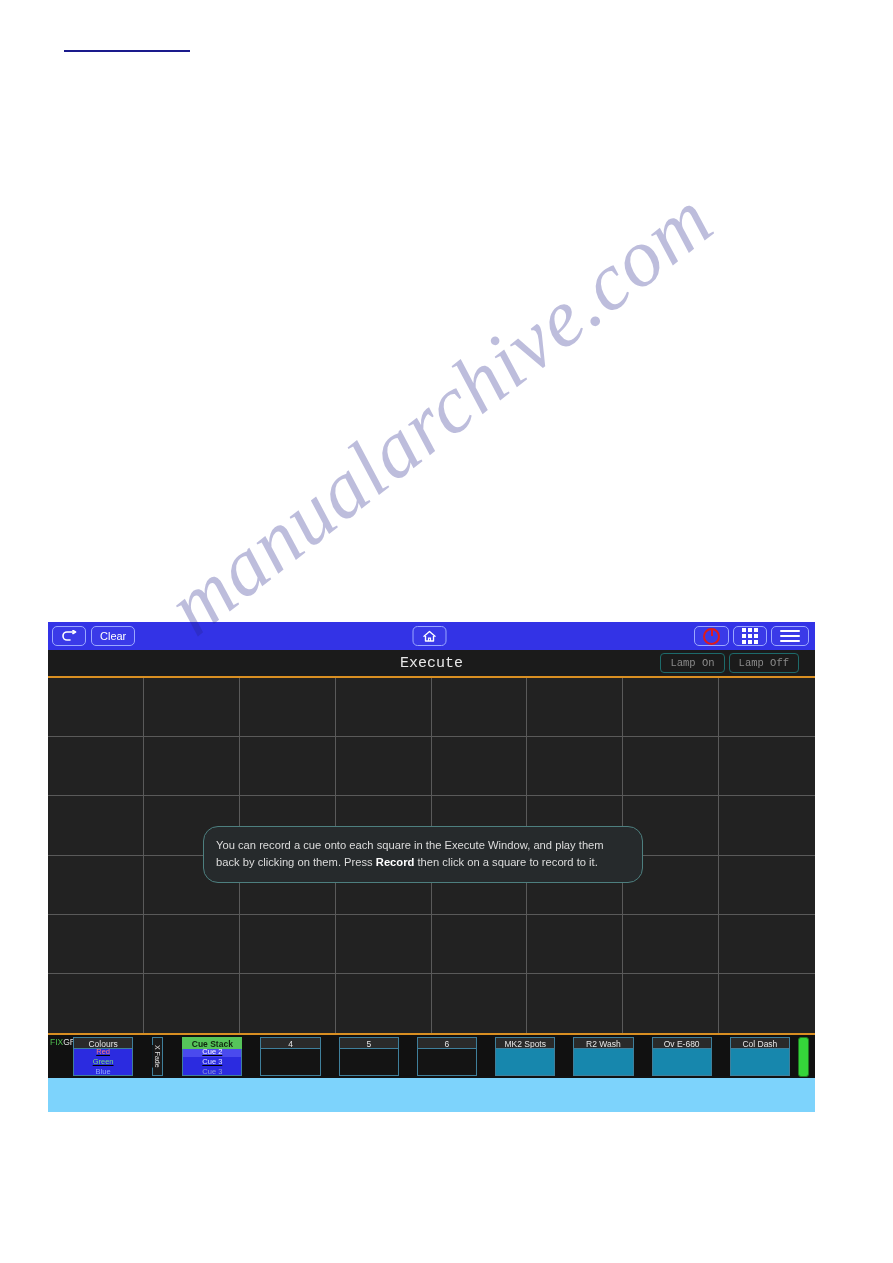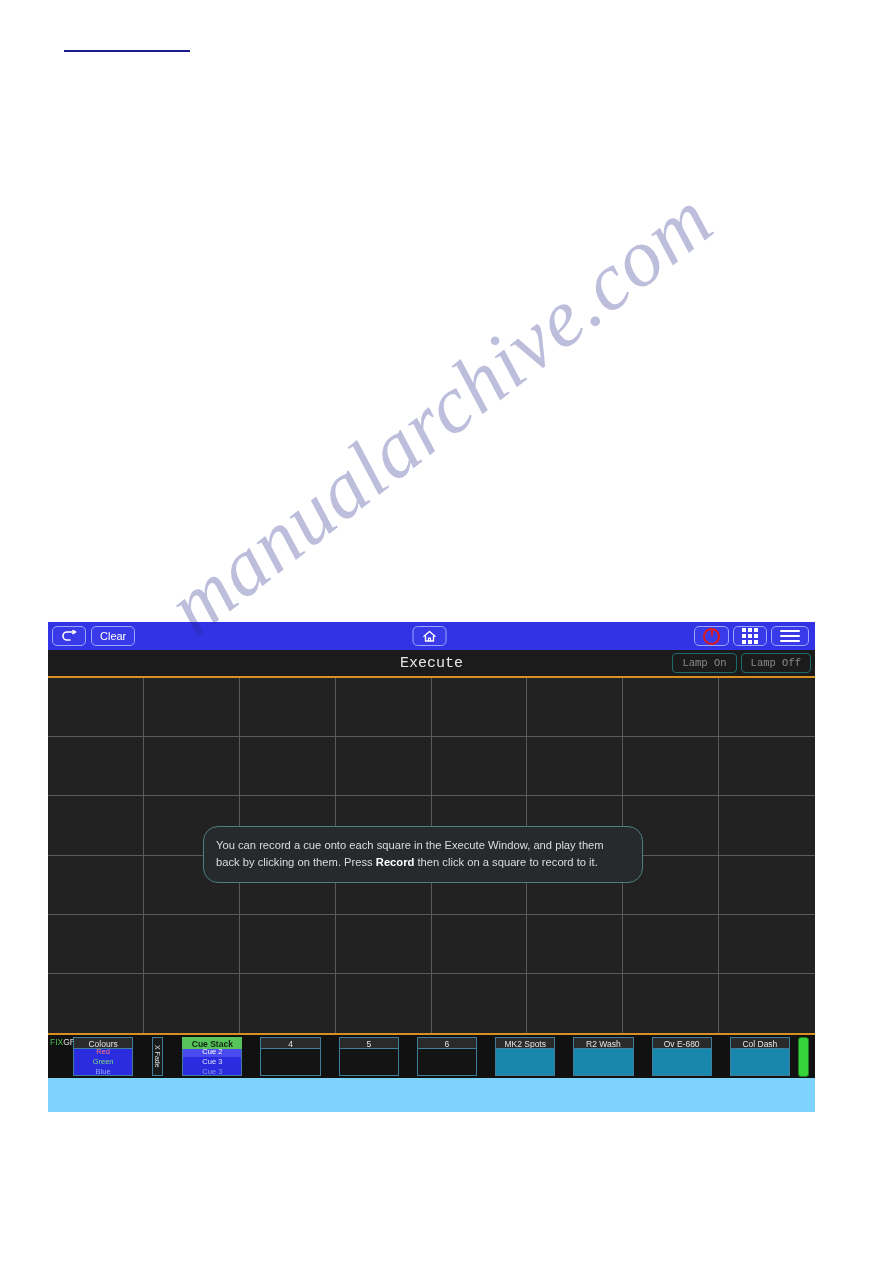--- a/index.html
+++ b/index.html
@@ -146,21 +146,21 @@
     position: absolute;
     left: 50%;
     transform: translateX(-50%);
     color: #e8e8e8;
     font-size: 15px;
   }
   .lamp-group {
     margin-left: auto;
     display: flex;
     gap: 4px;
-    padding-right: 4px;
+    padding-right: 16px;
     border-radius: 8px;
   }
   .lamp-btn {
     border: 1px solid #1d6a6a;
     border-radius: 4px;
     color: #8a8a8a;
     font-size: 10.5px;
     padding: 3px 9px;
     background: #1b1b1b;
     cursor: pointer;
@@ -229,20 +229,21 @@
     user-select: none;
   }
   .side-fix { color: #4fbf4f; }
   .side-grp, .side-cue { color: #e0e0e0; }
 
   .playbacks {
     flex: 1;
     display: flex;
     gap: 18px;
     min-width: 0;
+    text-decoration: underline;
   }
   .pb {
     flex: 1;
     display: flex;
     flex-direction: column;
     min-width: 0;
     position: relative;
   }
   .pb-head {
     height: 12px;

